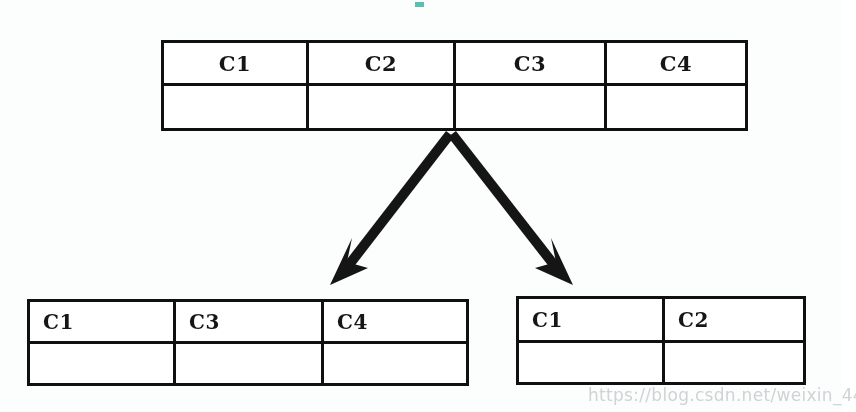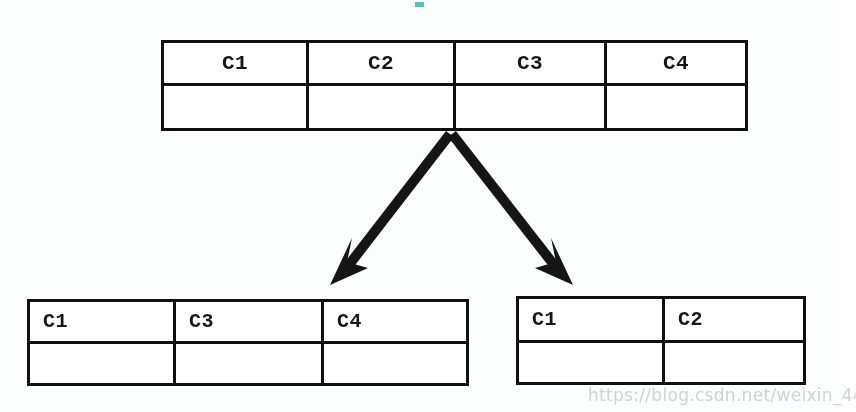--- a/index.html
+++ b/index.html
@@ -42,21 +42,20 @@
   }
 
   
   .tbl {
     position: absolute;
     box-sizing: border-box;
     border: 3px solid #101010;
     background: #ffffff;
     display: flex;
     flex-direction: column;
-    font-family: Liberation Mono, monospace;
   }
   .tbl .row {
     display: flex;
     box-sizing: border-box;
     flex: 0 0 auto;
   }
   .tbl .row.header-row {
     border-bottom: 3px solid #101010;
   }
   .tbl .cell {

